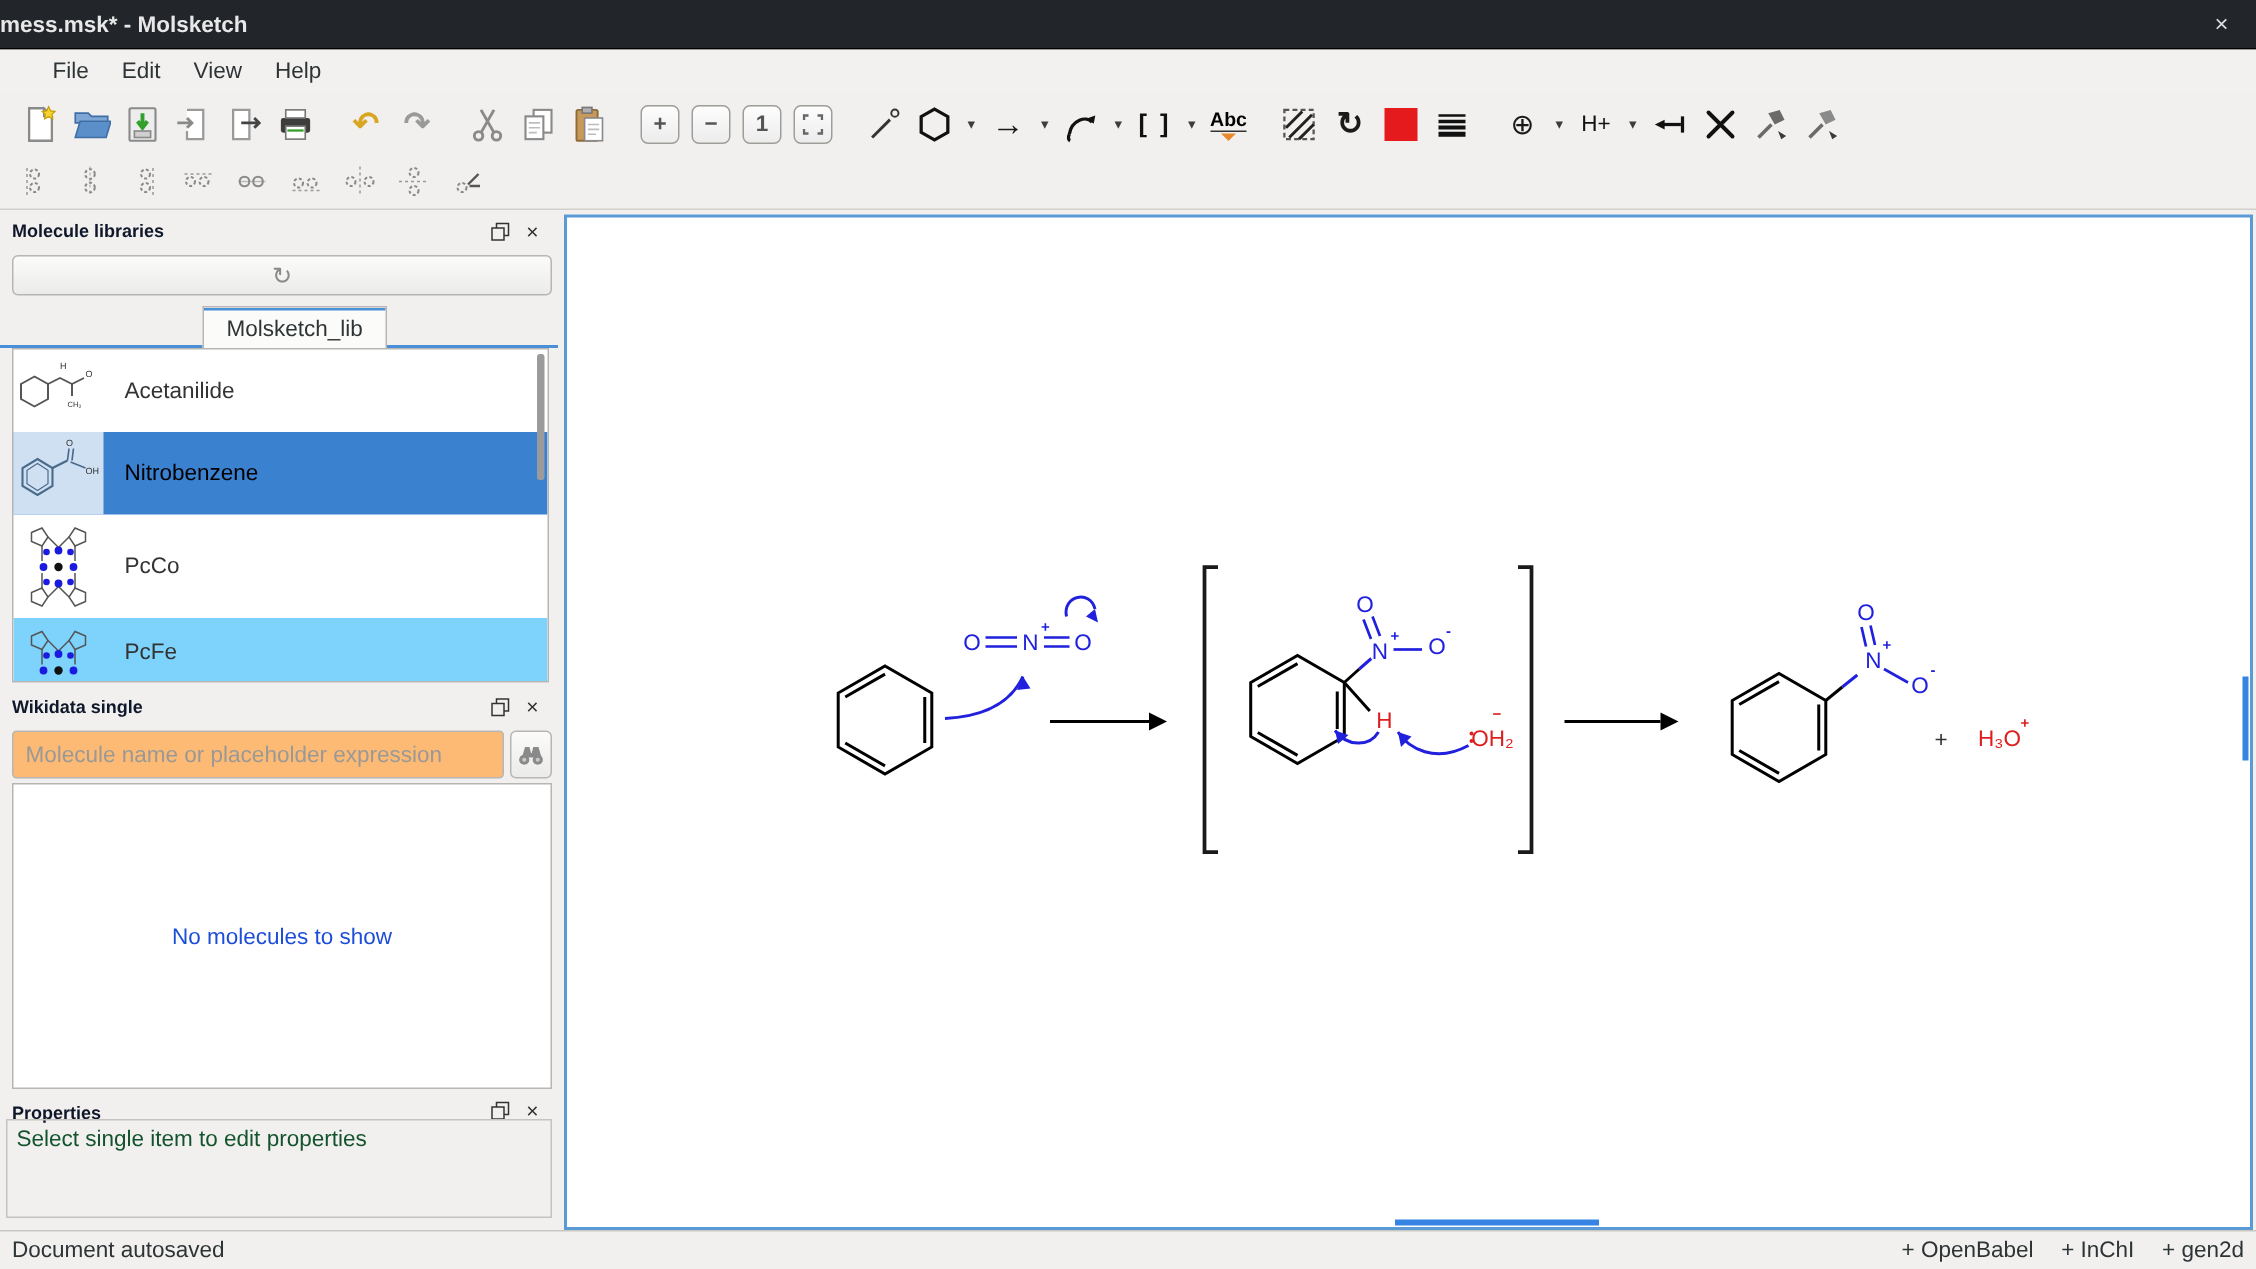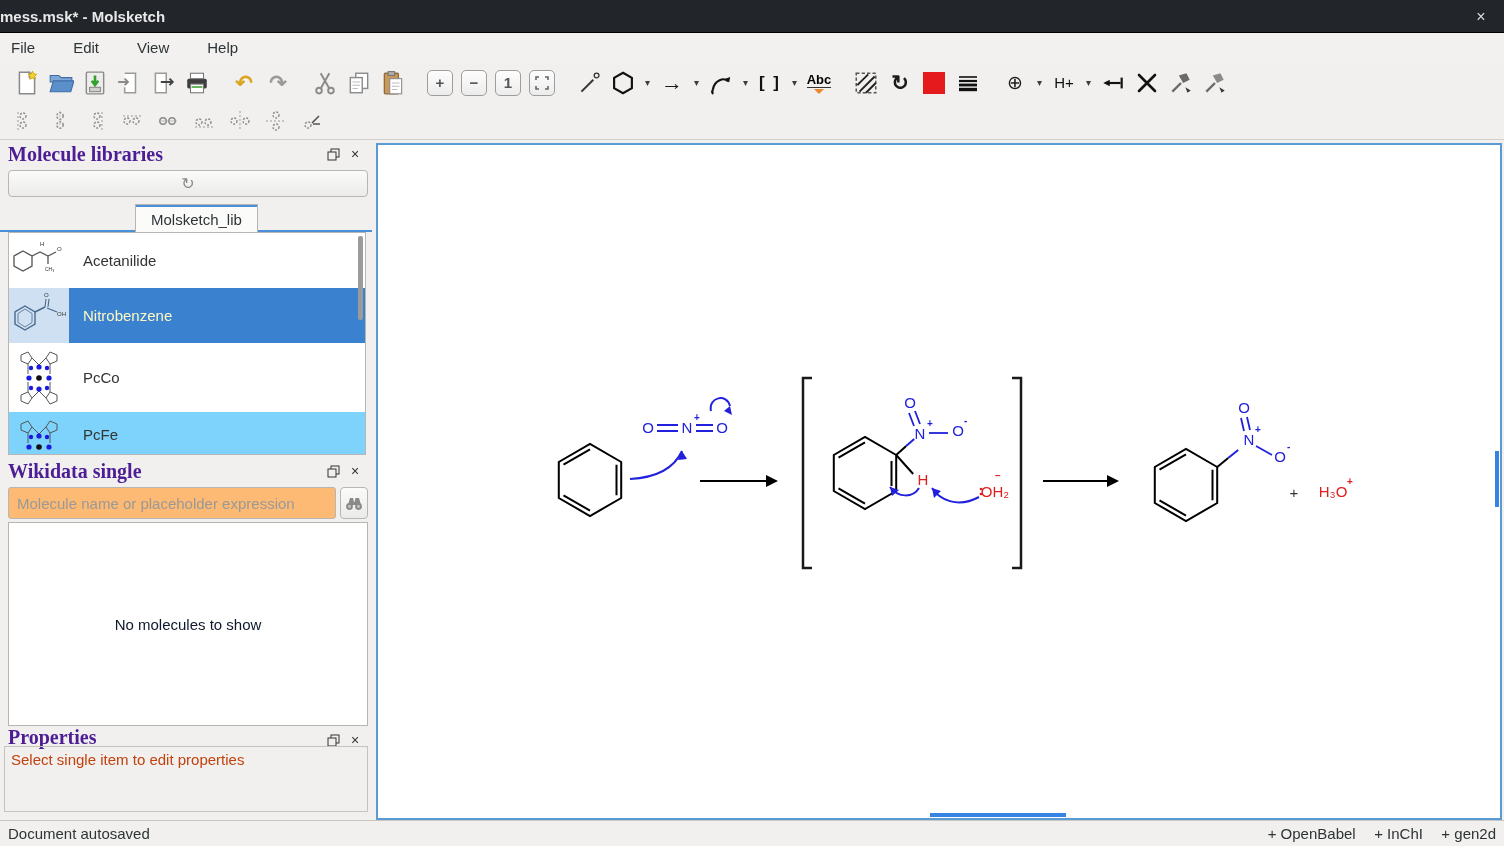--- a/index.html
+++ b/index.html
@@ -4,65 +4,65 @@
 <style>
   * { margin:0; padding:0; box-sizing:border-box; }
   html,body { width:1504px; height:846px; overflow:hidden; font-family:"Liberation Sans",sans-serif; background:#f1f0ef; }
   #root { position:relative; width:1504px; height:846px; background:#f1f0ef; }
 
   
   .titlebar { position:absolute; left:0; top:0; width:1504px; height:33px; background:#22262b; display:flex; align-items:center; justify-content:flex-start; color:#e8e8e8; font-size:15px; font-weight:bold; border-bottom:1px solid #000;}
   .titlebar .close { position:absolute; right:12px; top:6px; width:22px; height:22px; color:#dcdcdc; font-size:16px; display:flex; align-items:center; justify-content:center; font-weight:normal;}
 
   
-  .menubar { position:absolute; left:0; top:33px; width:1504px; height:29px; background:#f2f1f0; display:flex; align-items:center; padding-left:0;gap:16px; }
+  .menubar { position:absolute; left:0; top:33px; width:1504px; height:29px; background:#f2f1f0; display:flex; align-items:center; padding-left:24px; }
   .menubar span { font-size:15px; color:#2e3436; padding:3px 11px; }
 
   
   .toolbar1 { position:absolute; left:0; top:62px; width:1504px; height:41px; display:flex; align-items:center; padding-left:10px; }
   .toolbar2 { position:absolute; left:0; top:103px; width:1504px; height:37px; display:flex; align-items:center; padding-left:6px; border-bottom:1px solid #d2d0cc;}
   .btn { width:34px; height:34px; display:flex; align-items:center; justify-content:center; flex:none; }
   .abtn { width:36px; height:30px; display:flex; align-items:center; justify-content:center; flex:none; }
   .gap { width:13px; flex:none; }
   .dd { width:15px; height:34px; display:flex; align-items:center; justify-content:center; color:#3c3c3c; font-size:10px; flex:none;}
   .sq { width:26px; height:26px; border:1px solid #9f9d9a; border-radius:5px; background:linear-gradient(#fdfdfd,#ececec); display:flex; align-items:center; justify-content:center; font-size:15px; color:#555; font-weight:bold;}
   .glyph18 { font-size:19px; color:#1a1a1a; }
   .glyph-und { font-size:21px; font-weight:bold; color:#d9a622; }
   .glyph-red { font-size:21px; font-weight:bold; color:#9a9a9a; }
   .colorsw { width:22px; height:22px; background:#e51a1c; }
   .abc-wrap { display:flex; flex-direction:column; align-items:center; }
   .abc-wrap .t { font-size:13px; font-weight:bold; color:#000000; border-bottom:1px solid #333;}
   .abc-wrap .tri { width:0; height:0; border-left:5px solid transparent; border-right:5px solid transparent; border-top:5px solid #e8882a; margin-top:1px;}
 
   
   .panel-head { position:absolute; left:0; width:372px; height:24px; display:flex; align-items:center; padding:0 8px; }
-  .panel-head .ttl { font-size:20px; font-weight:bold; color:#4c1d95; flex:1;font-family:Liberation Serif, serif; }
+  .panel-head .ttl { font-size:12px; font-weight:bold; color:#0f172a; flex:1; }
   .panel-head .pico { width:18px; height:18px; display:flex; align-items:center; justify-content:center; color:#333; font-size:14px; margin-left:4px;}
   .refresh-btn { position:absolute; left:8px; top:170px; width:360px; height:27px; border:1px solid #b8b6b3; border-radius:4px; background:linear-gradient(#fbfbfa,#ebebe9); display:flex; align-items:center; justify-content:center; color:#8a8a8a; font-size:16px; }
   .tabrow { position:absolute; left:0; top:203px; width:372px; height:29px; border-bottom:2px solid #4a90d9; }
   .tab { position:absolute; left:135px; top:1px; height:30px; padding:0 15px; background:#fbfbfa; border:1px solid #b8b6b3; border-bottom:none; box-shadow:inset 0 2px 0 #4a90d9; display:flex; align-items:center; font-size:15px; color:#2e3436; }
   .liblist { position:absolute; left:8px; top:232px; width:358px; height:223px; background:#fff; border:1px solid #b8b6b3; overflow:hidden; }
   .librow { position:relative; display:flex; align-items:center; width:100%; }
   .librow .thumb { width:60px; flex:none; display:flex; align-items:center; justify-content:center; }
   .librow .lbl { font-size:15px; color:#333; margin-left:14px; }
   .librow.sel { background:#3a81cf; }
-  .librow.sel .lbl { color:#fef9c3; }
+  .librow.sel .lbl { color:#000000; }
   .librow.sel .thumb { background:#cfe0f3; }
   .librow.alt { background:#7dd3fc; }
   .libscroll { position:absolute; right:2px; top:3px; width:5px; height:84px; background:#9b9b9b; border-radius:2px;}
 
   .searchrow { position:absolute; left:8px; top:487px; width:360px; height:32px; display:flex; }
   .searchrow input { flex:1; height:32px; border:1px solid #b8b6b3; border-radius:3px; background:#fdba74; padding:0 8px; font-size:15px; color:#2e3436; font-family:"Liberation Sans",sans-serif; }
   .searchrow input::placeholder { color:#9a9996; }
   .binocbtn { width:28px; height:32px; margin-left:4px; border:1px solid #b8b6b3; border-radius:4px; background:linear-gradient(#fbfbfa,#ebebe9); display:flex; align-items:center; justify-content:center; flex:none;}
   .wikiresults { position:absolute; left:8px; top:522px; width:360px; height:204px; background:#fff; border:1px solid #b8b6b3; display:flex; align-items:center; justify-content:center; }
-  .wikiresults span { font-size:15px; color:#0f172a; }
+  .wikiresults span { font-size:15px; color:#1d4ed8; }
 
   .propsbody { position:absolute; left:4px; top:746px; width:364px; height:66px; border:1px solid #c5c3c0; padding:4px 6px; }
-  .propsbody span { font-size:15px; color:#c2410c; }
+  .propsbody span { font-size:15px; color:#14532d; }
 
   
   .canvas { position:absolute; left:376px; top:143px; width:1126px; height:677px; background:#fff; border:2px solid #5b9bd5; }
   .hthumb { position:absolute; left:552px; bottom:1px; width:136px; height:4px; background:#3584e4; }
   .vthumb { position:absolute; right:1px; top:306px; width:4px; height:56px; background:#3584e4; }
 
   
   .statusbar { position:absolute; left:0; top:820px; width:1504px; height:26px; background:#f1f0ef; border-top:1px solid #c9c7c4; display:flex; align-items:center; padding:0 8px; }
   .statusbar .left { font-size:15px; color:#2e3436; flex:1; }
   .statusbar .right span { font-size:15px; color:#2e3436; margin-left:14px; }

